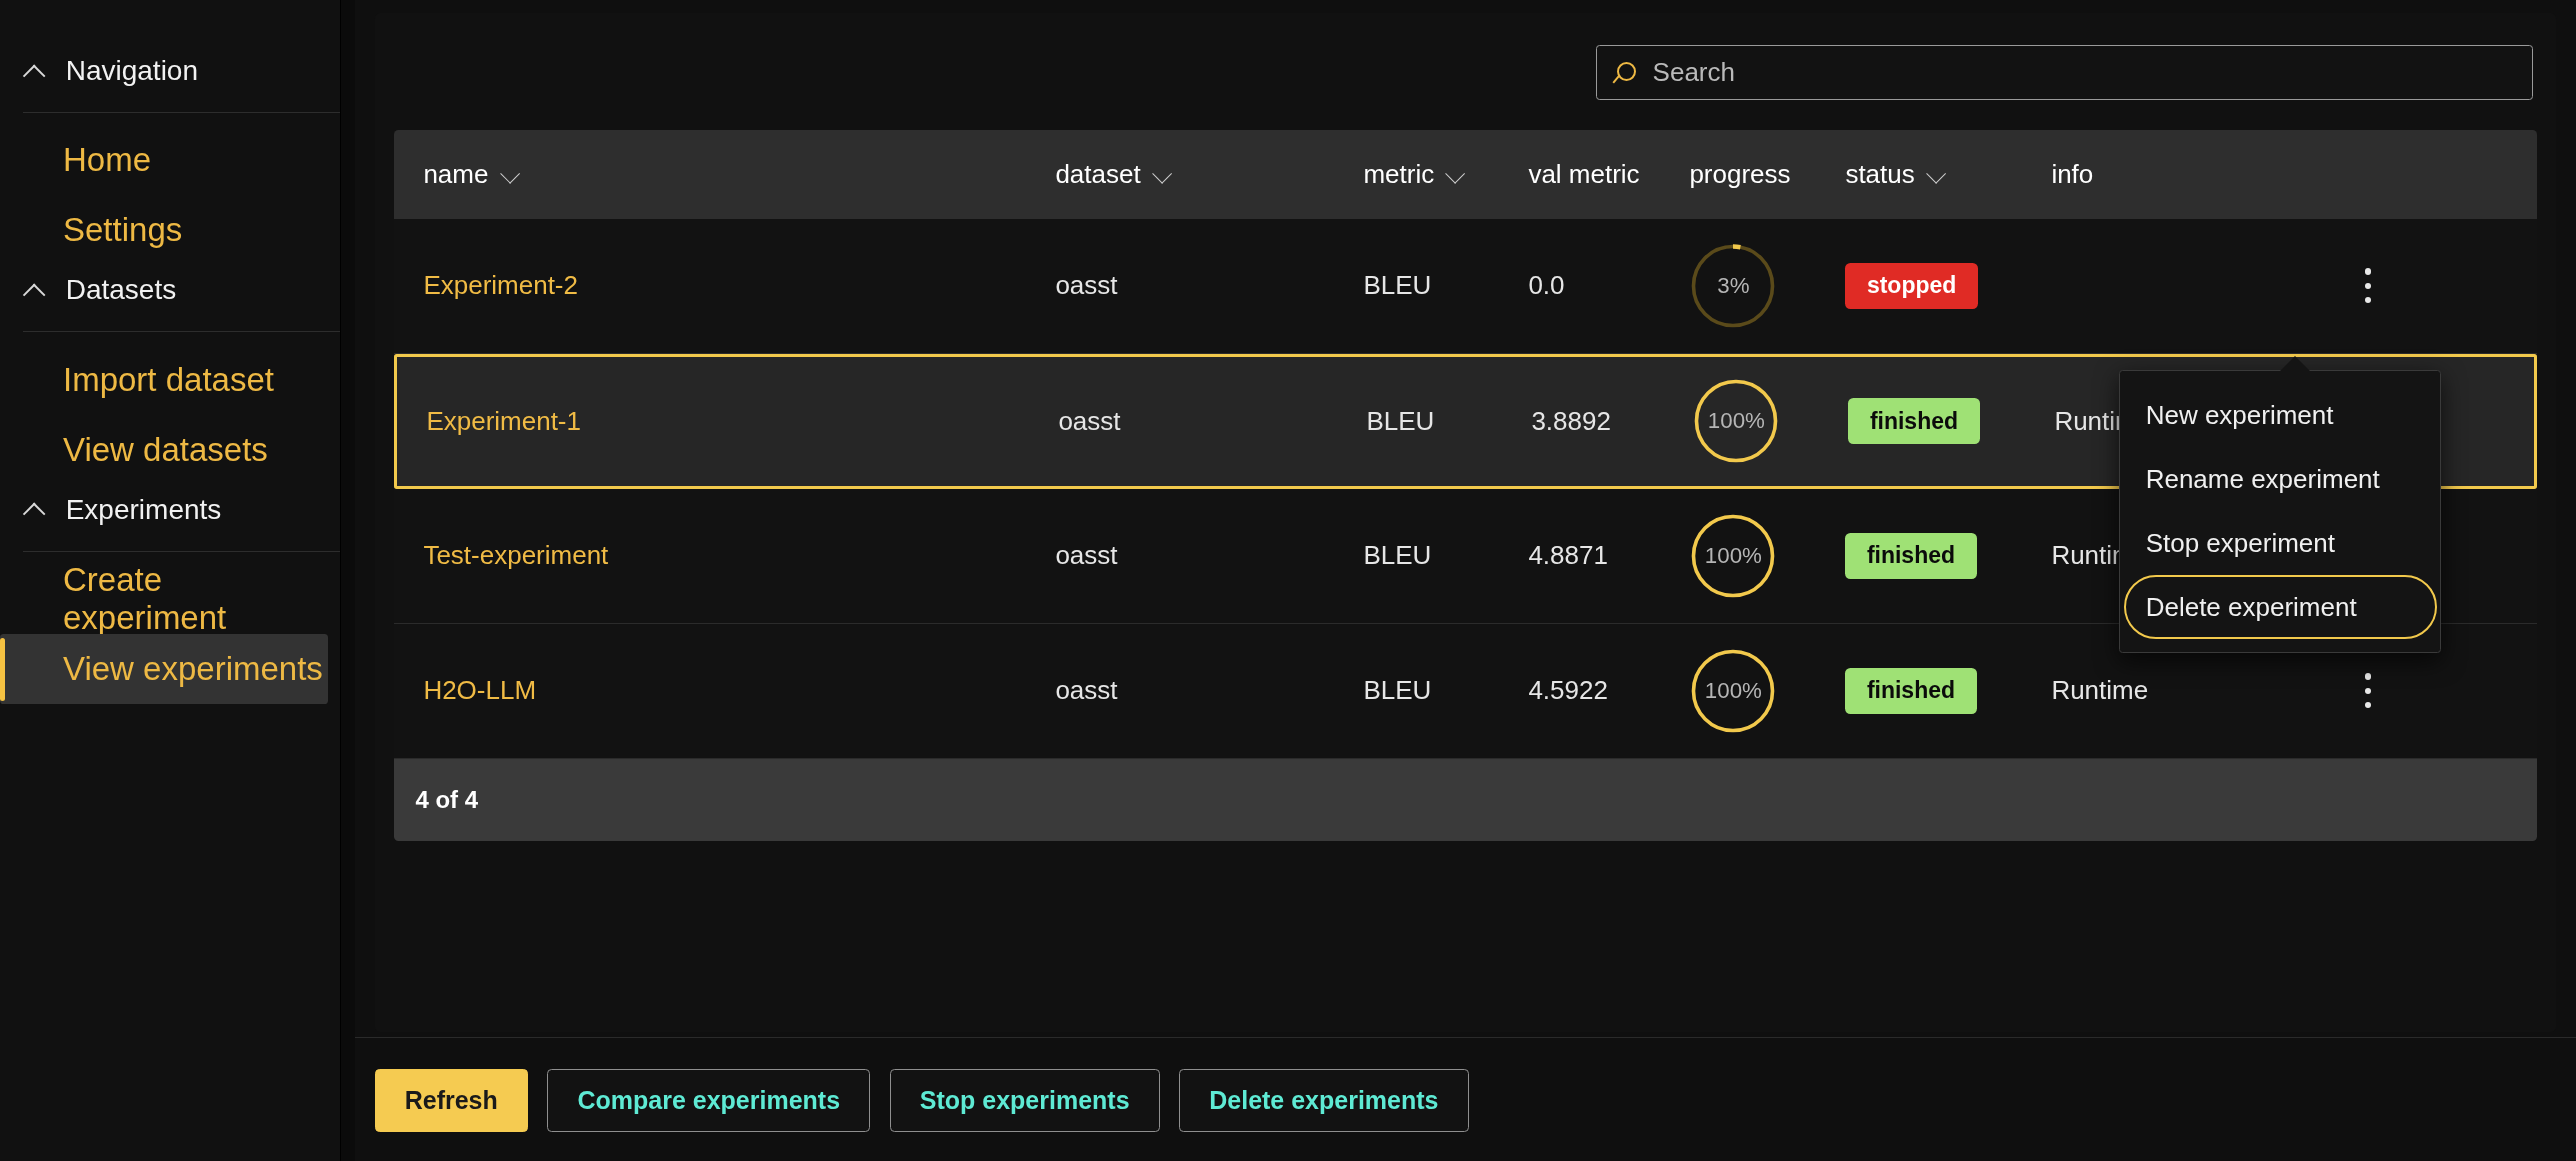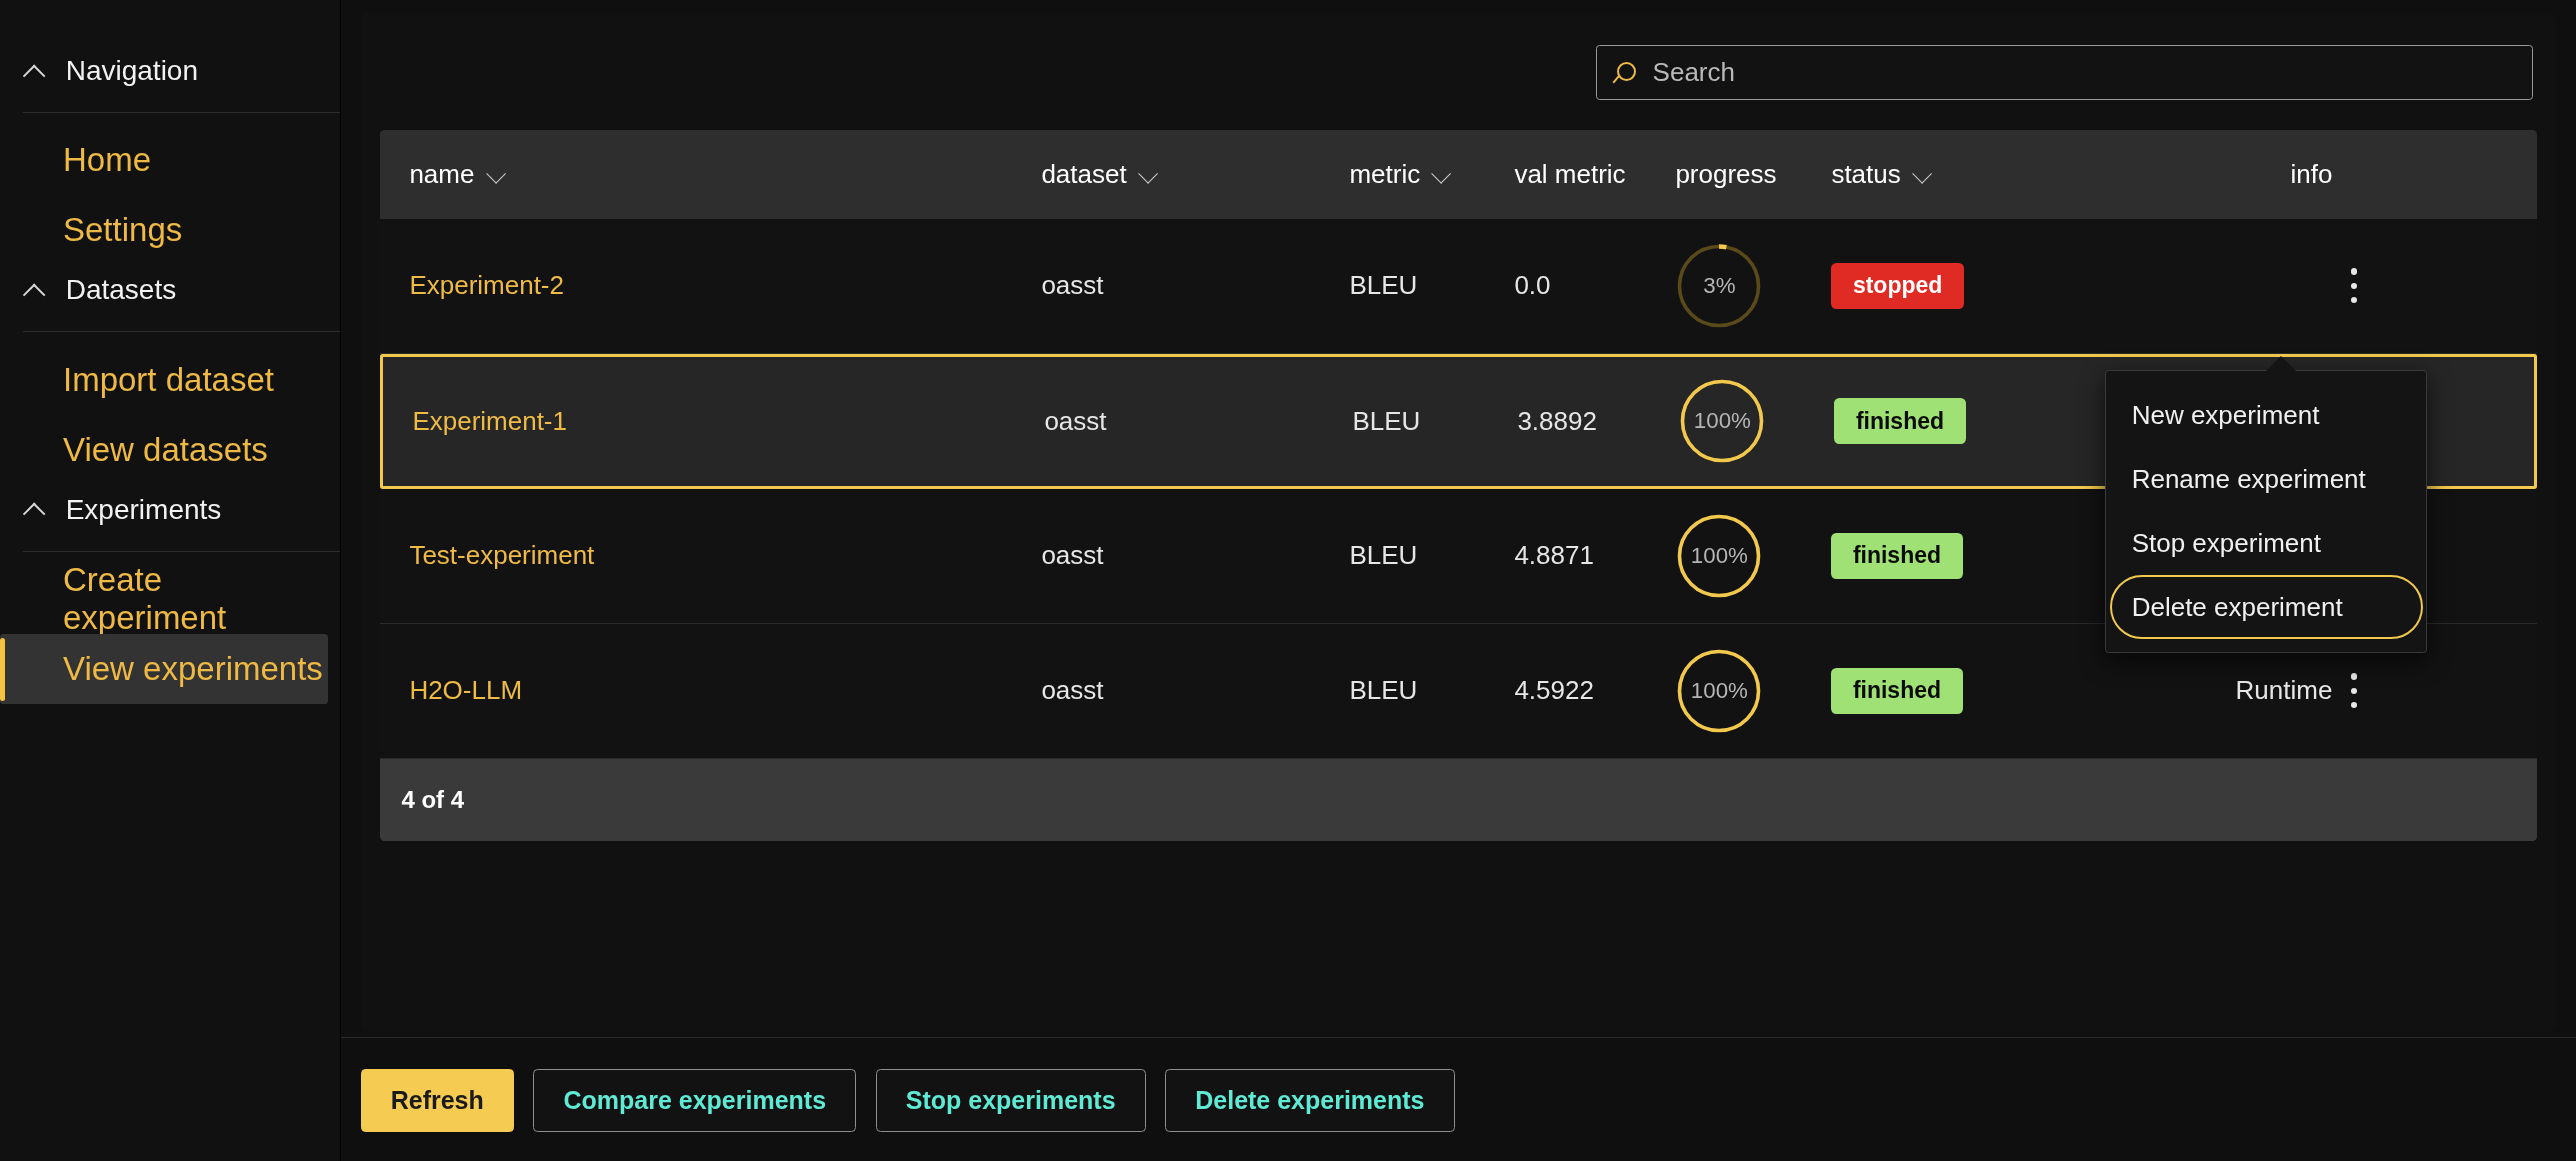--- a/index.html
+++ b/index.html
@@ -12,20 +12,21 @@
     font-family: "Liberation Sans", sans-serif;
     overflow: hidden;
   }
 
   .app {
     position: relative;
     width: 2576px;
     height: 1130px;
     display: flex;
     background: #0b0b0b;
+    gap: 14px;
   }
 
   
   .sidebar {
     width: 341px;
     flex: 0 0 341px;
     height: 1162px;
     background: #111111;
     border-right: 0.9px solid #000;
     padding-top: 46px;
@@ -194,21 +195,21 @@
     transform: rotate(-45deg);
   }
 
   
   .c-name     { width: 661px; padding-left: 29px; }
   .c-dataset  { width: 308px; }
   .c-metric   { width: 165px; }
   .c-valmetric{ width: 161px; }
   .c-progress { width: 156px; }
   .c-status   { width: 206px; }
-  .c-info     { width: 295px; justify-content: flex-end; }
+  .c-info     { width: 295px; }
   .c-kebab    { width: 98px; }
 
   .tbody { background: #121212; }
 
   .trow {
     display: flex;
     align-items: center;
     height: 135px;
     border-bottom: 0.9px solid #2b2b2b;
     position: relative;

